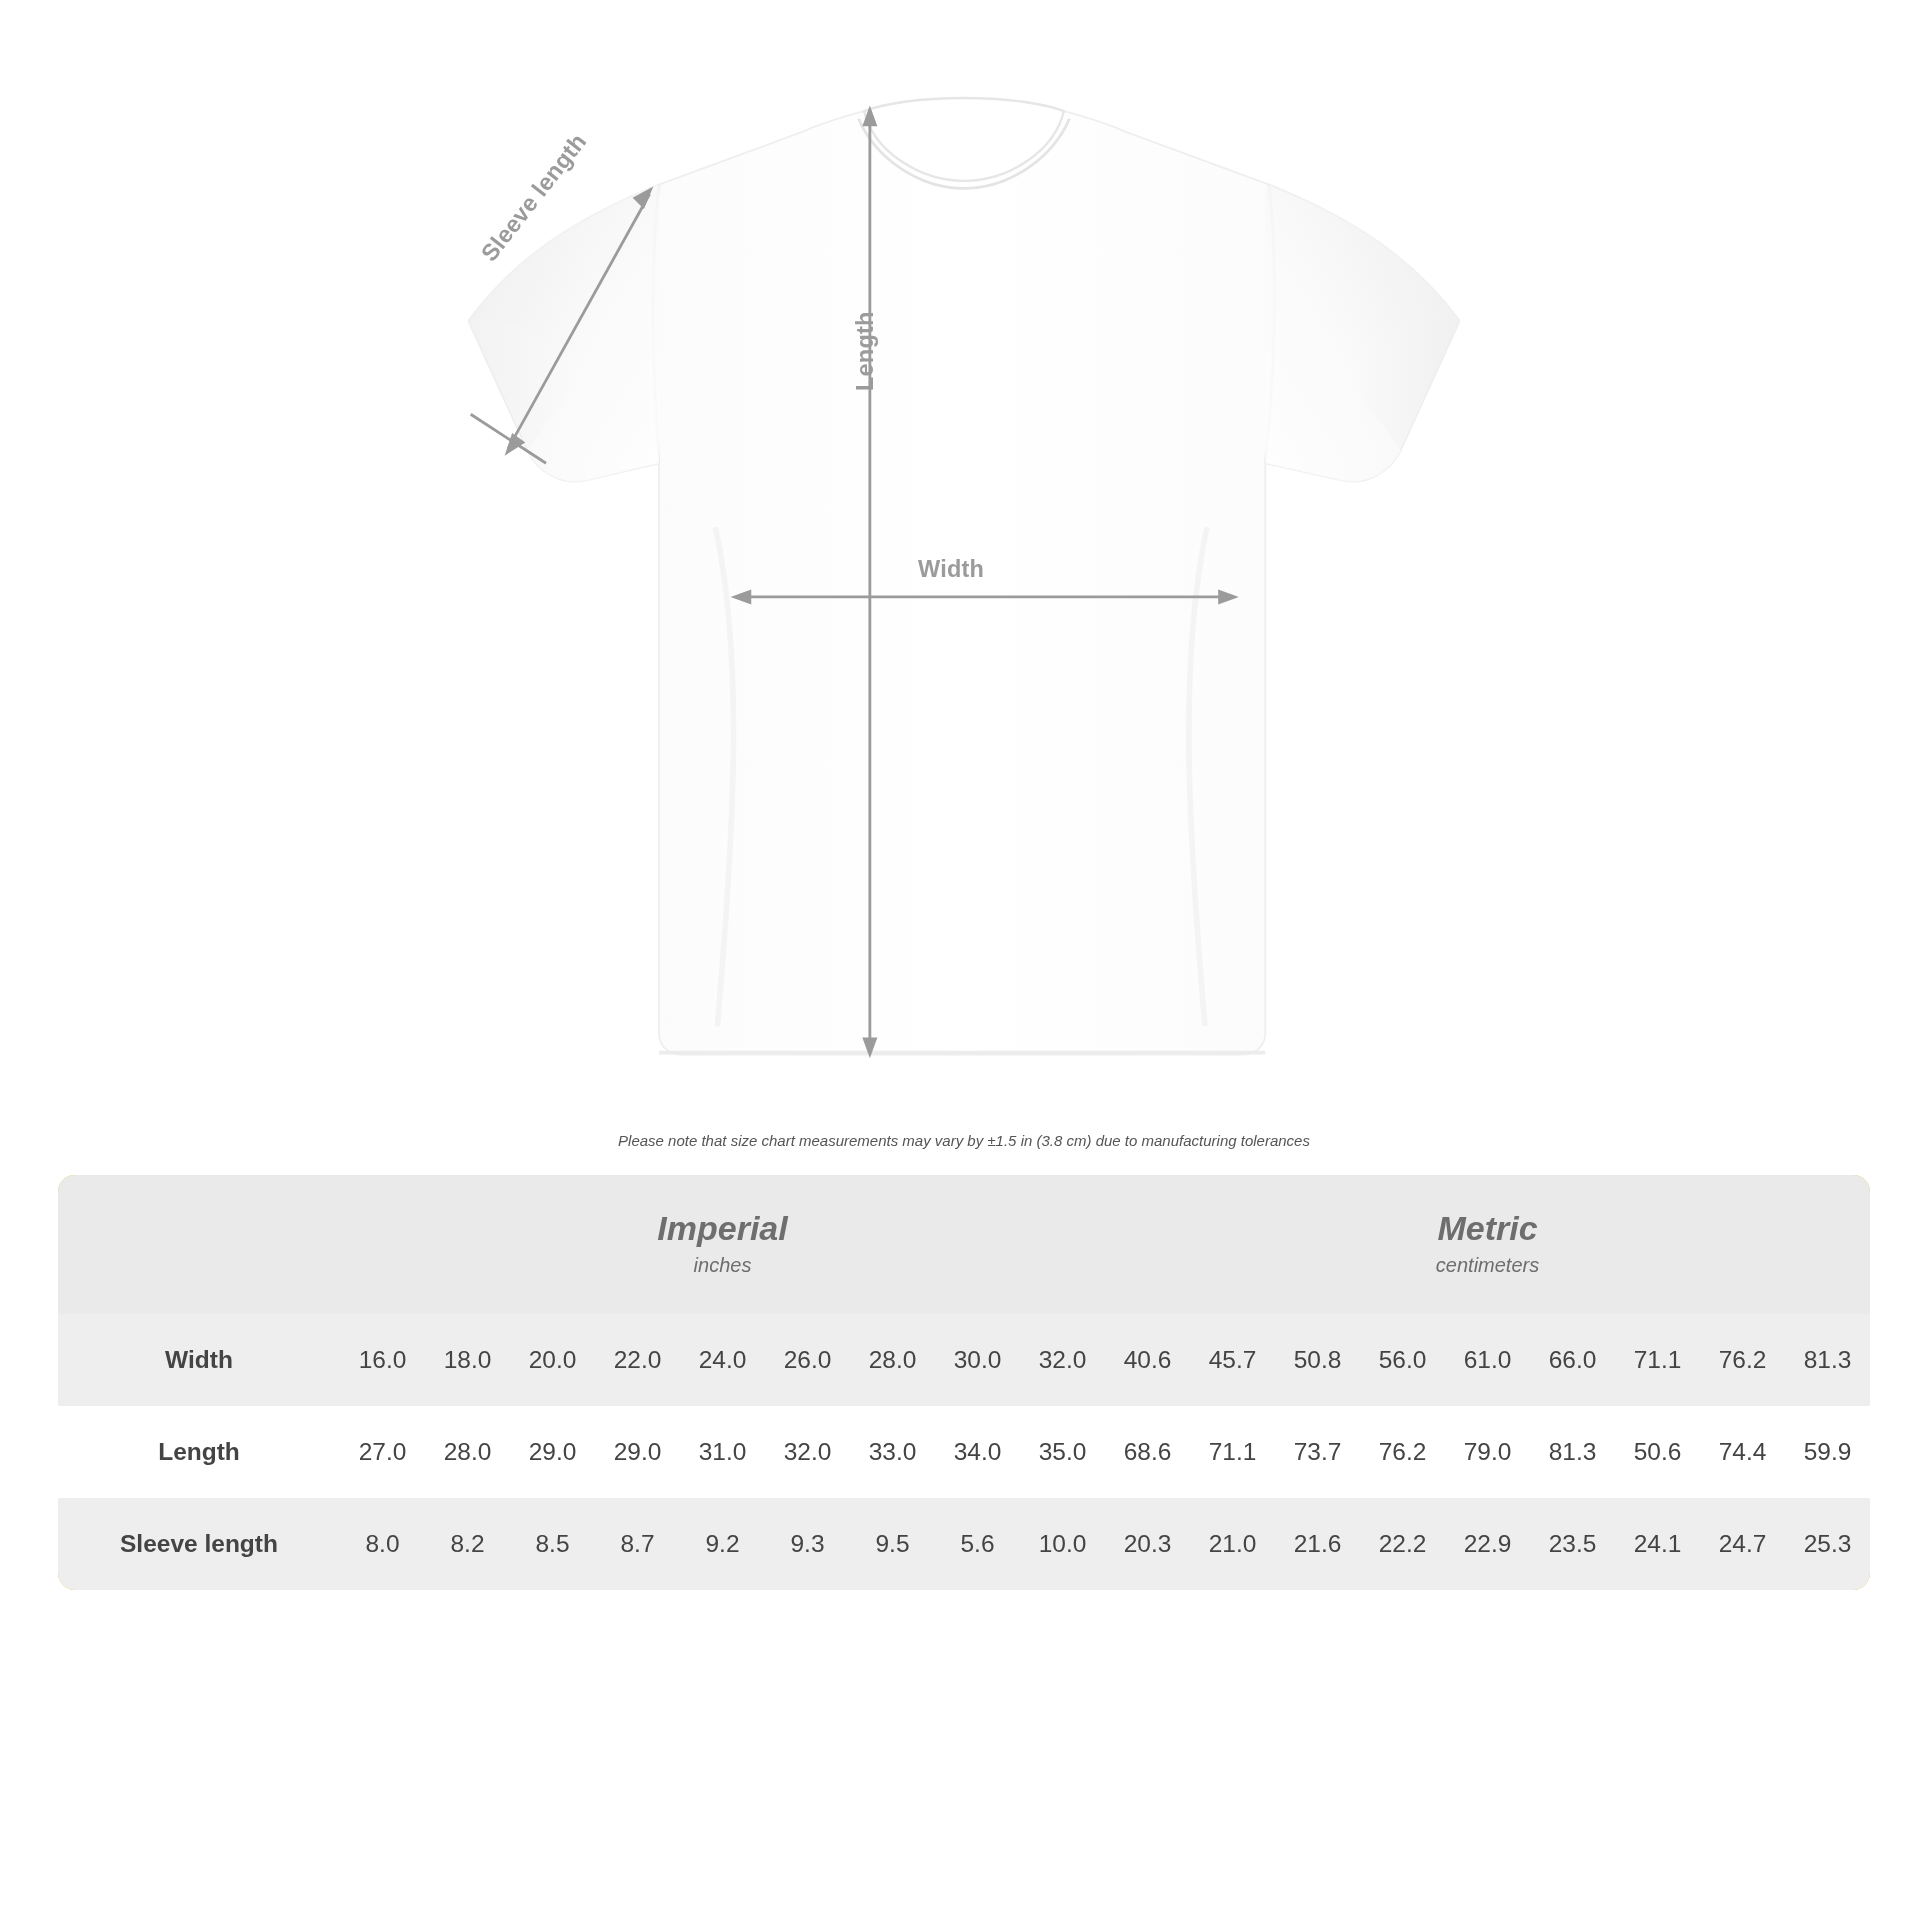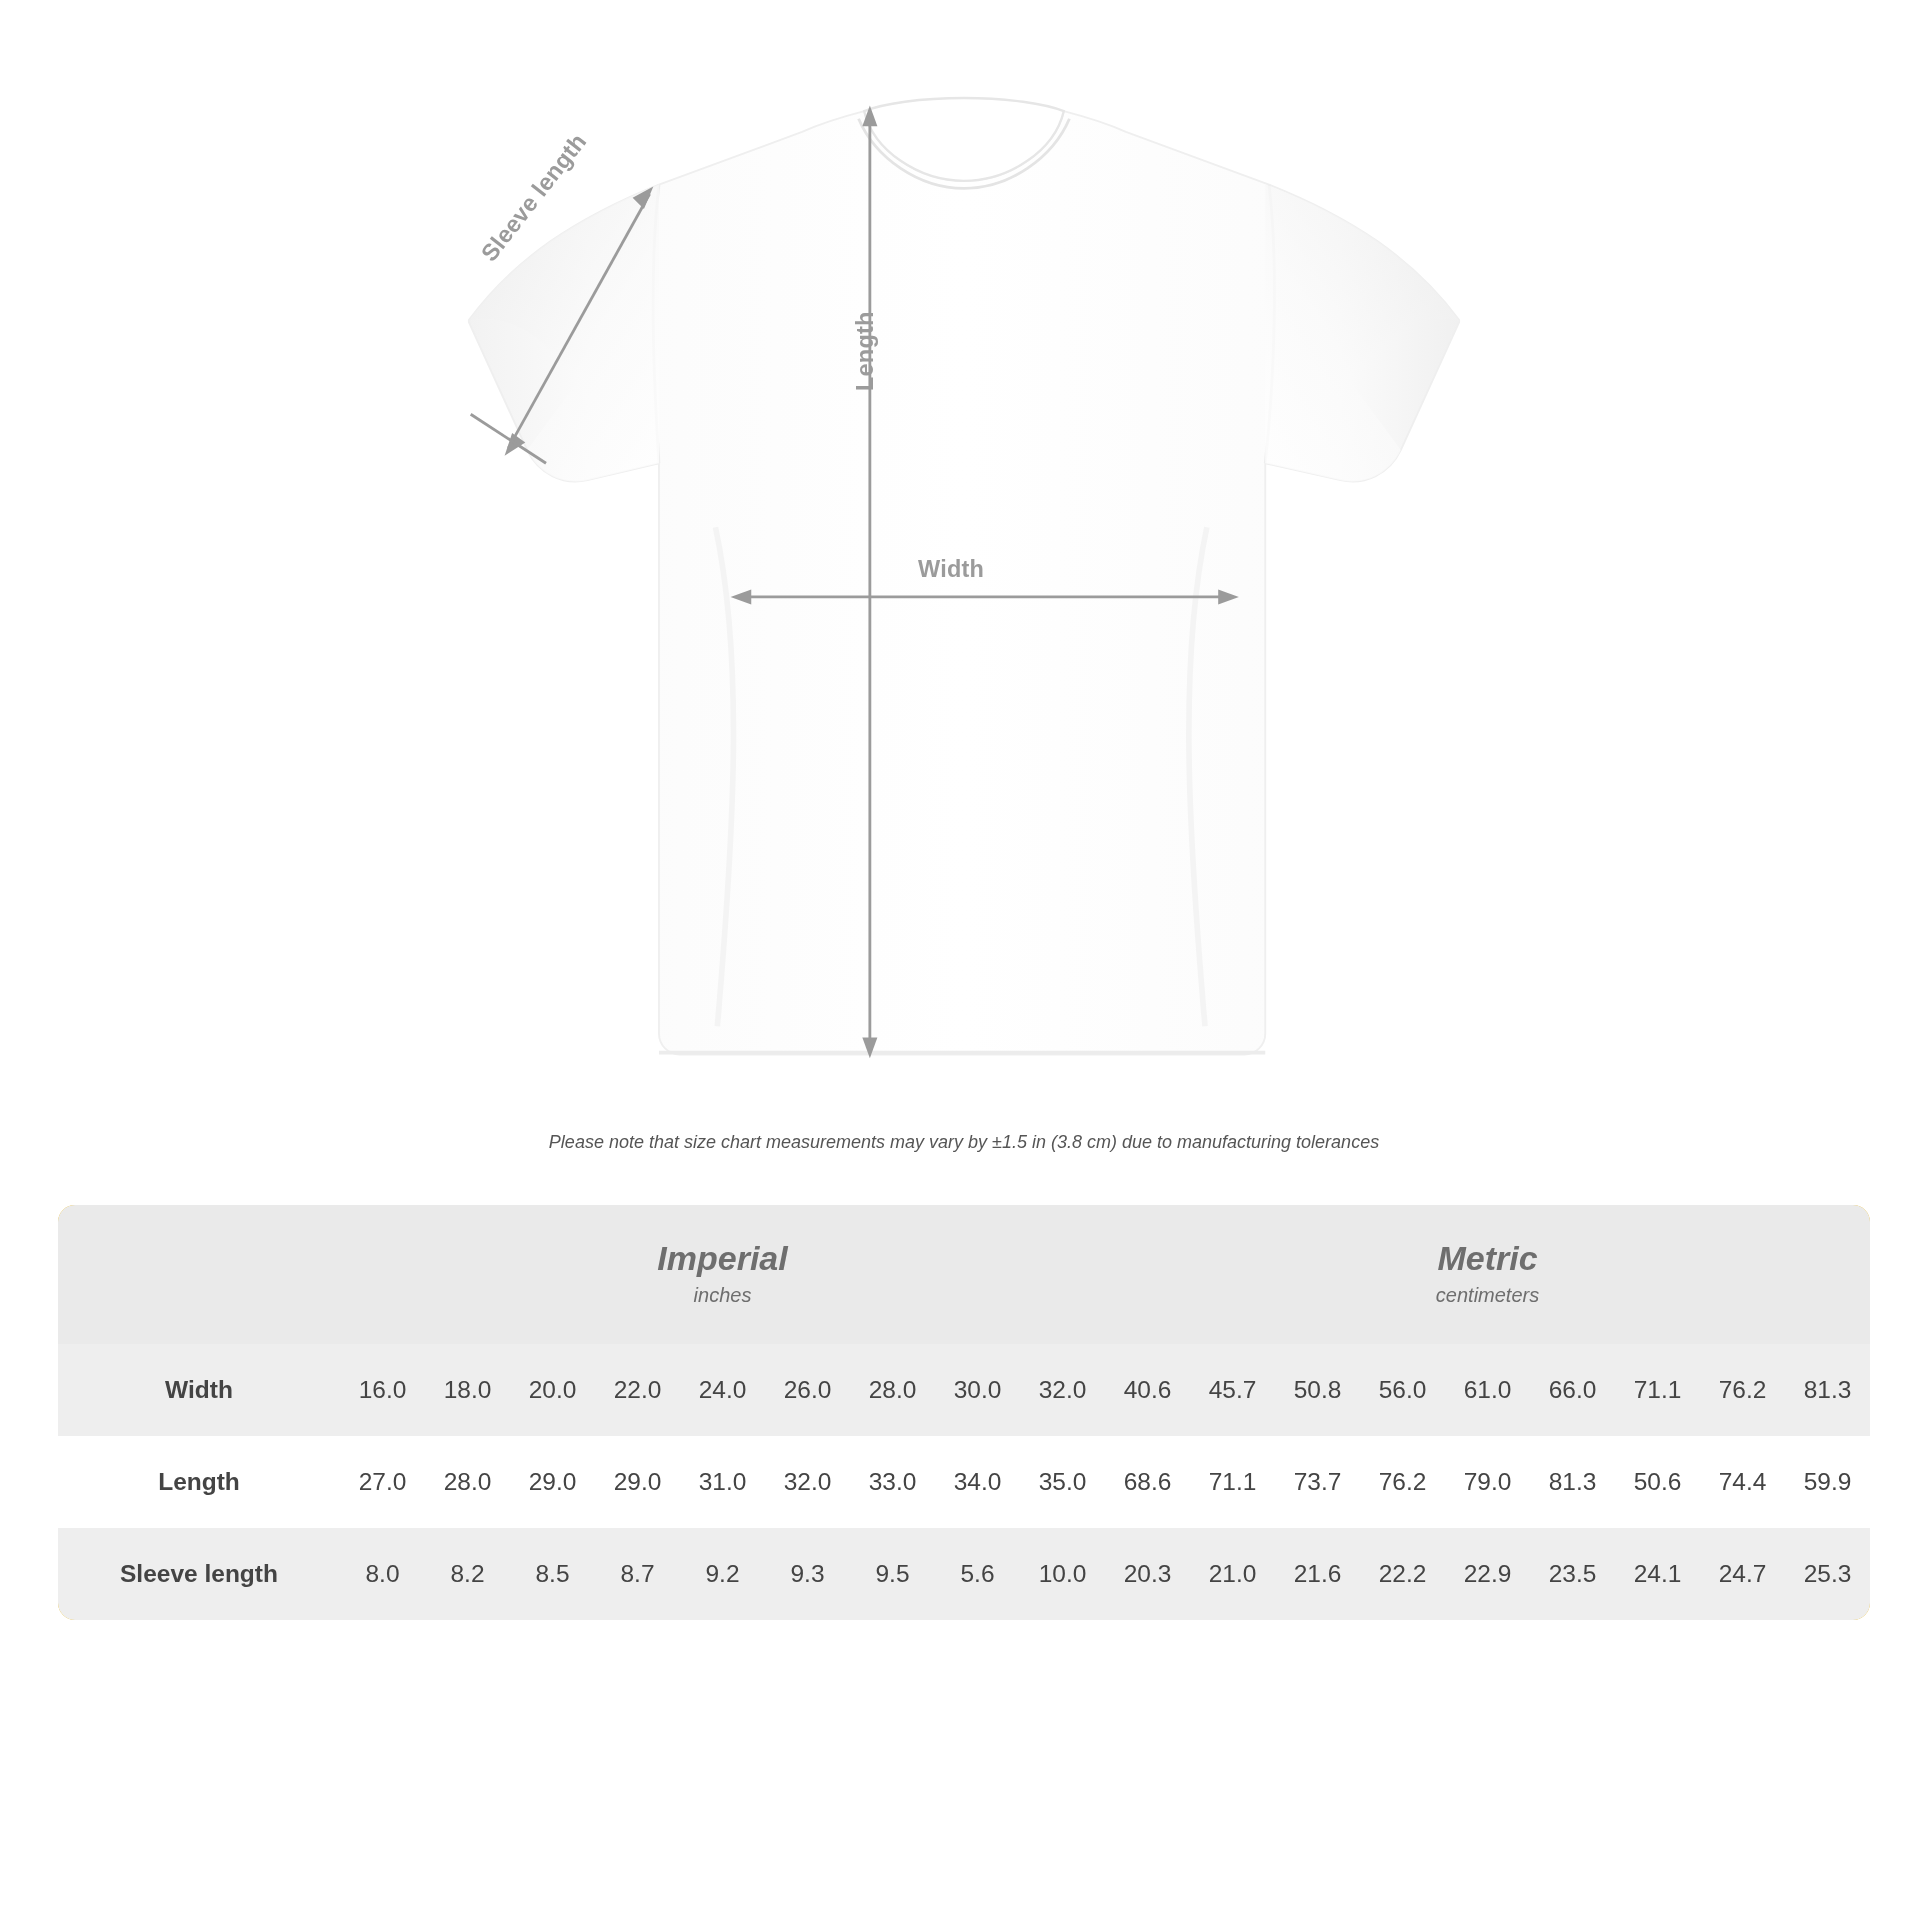--- a/index.html
+++ b/index.html
@@ -60,29 +60,29 @@
   
   .chart-title {
     text-align: center;
     font-size: 40px;
     font-weight: bold;
     color: #222222;
     margin-top: 9.4px;
   }
   .chart-note {
     text-align: center;
-    font-size: 18px;
+    font-size: 15px;
     font-style: italic;
     color: #555555;
     margin-top: 21px;
   }
 
   
   .table-wrap {
-    margin: 52px 58px 0 58px;
+    margin: 26px 58px 0 58px;
     width: 1812px;
     border-radius: 17px;
     overflow: hidden;
     background: #eab308;
   }
   table.size-table {
     border-collapse: collapse;
     width: 100%;
     table-layout: fixed;
   }

